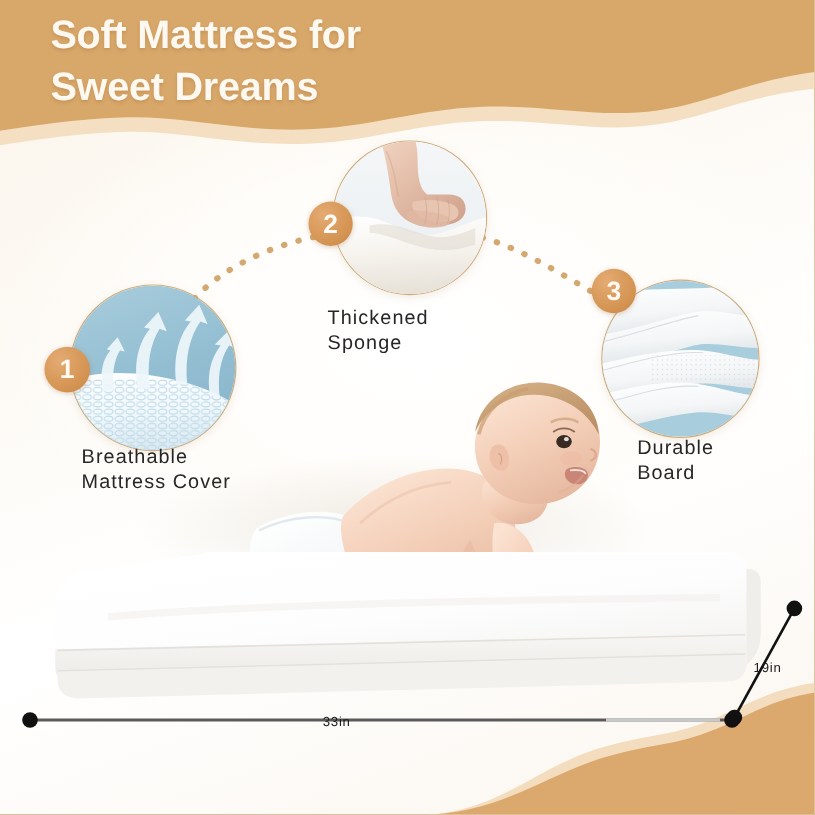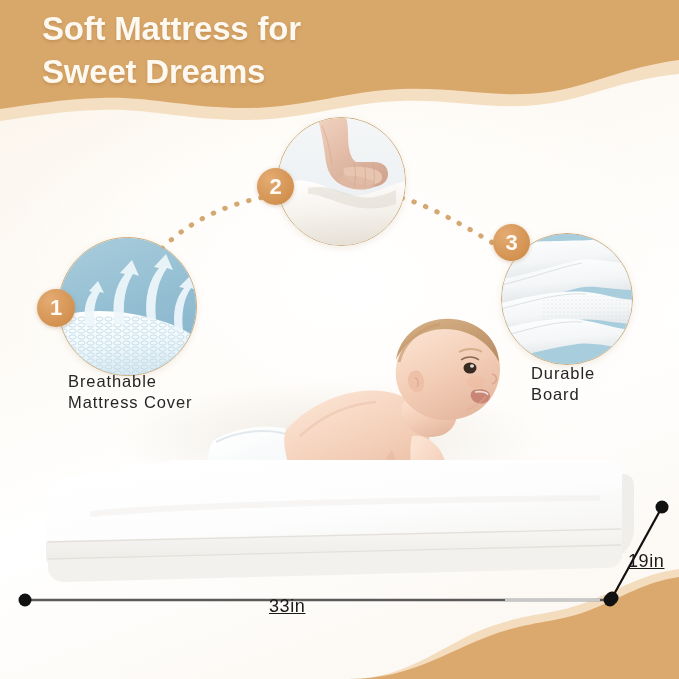--- a/index.html
+++ b/index.html
@@ -120,23 +120,22 @@
     pointer-events: none;
   }
 
   
   .mattress-layer { position: absolute; }
 
   
   .dim-label {
     position: absolute;
     color: #1b1b1b;
-    font-size: 18px;
+    font-size: 11px;
     letter-spacing: 0.6px;
-    text-decoration: underline;
   }
   #dim-33-label { left: 269px; top: 596px; }
   #dim-19-label { left: 628px; top: 551px; }
 </style>
 </head>
 <body>
 
 <div id="page">
 
   <div class="bg-wash"></div>
@@ -257,20 +256,22 @@
             <path d="M86,46 C88,54 88,62 86,69"></path>
             <path d="M95,48 C97,55 97,62 95,68"></path>
           </g>
 
           <path d="M44,8 C50,20 52,34 54,46" stroke="#d2a68e" stroke-width="1.2" fill="none" opacity="0.5"></path>
         </g>
       </svg>
     </div>
     <div class="badge">2</div>
   </div>
+  <div class="caption" id="caption-2">Thickened
+Sponge</div>
 
   <div class="feature" id="feature-3">
     <div class="circle">
       <svg width="130" height="130" viewBox="0 0 130 130">
         <defs>
           <linearGradient id="sheetGrad3" x1="0" y1="0" x2="0.3" y2="1">
             <stop offset="0%" stop-color="#ffffff"></stop>
             <stop offset="55%" stop-color="#f4f6f7"></stop>
             <stop offset="100%" stop-color="#dde2e5"></stop>
           </linearGradient>

